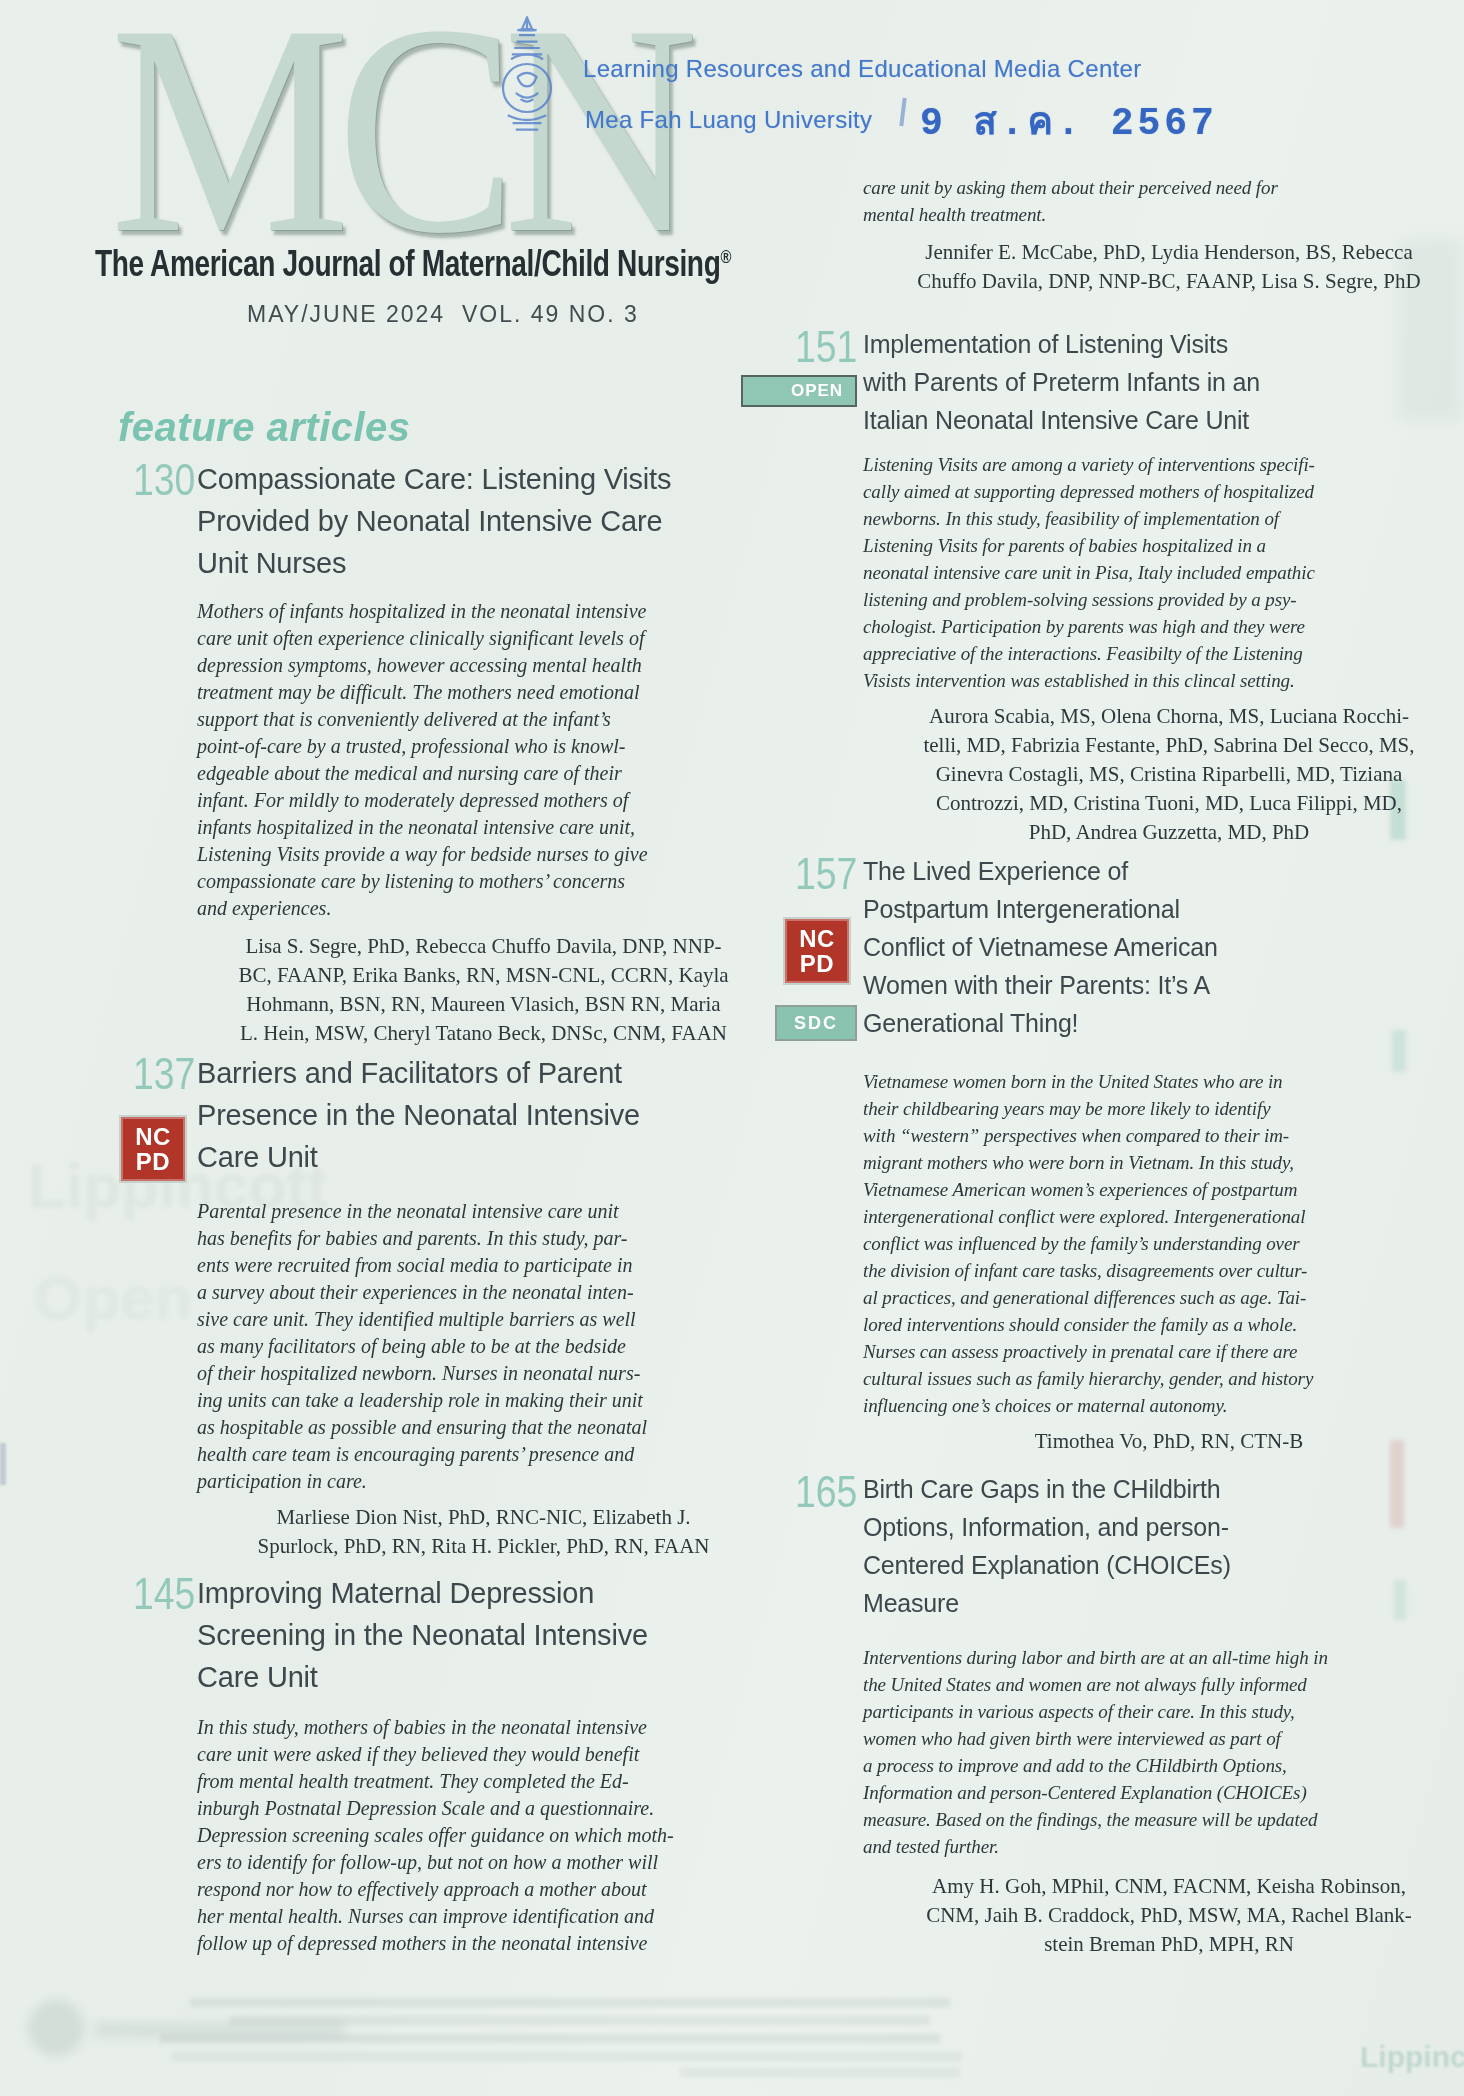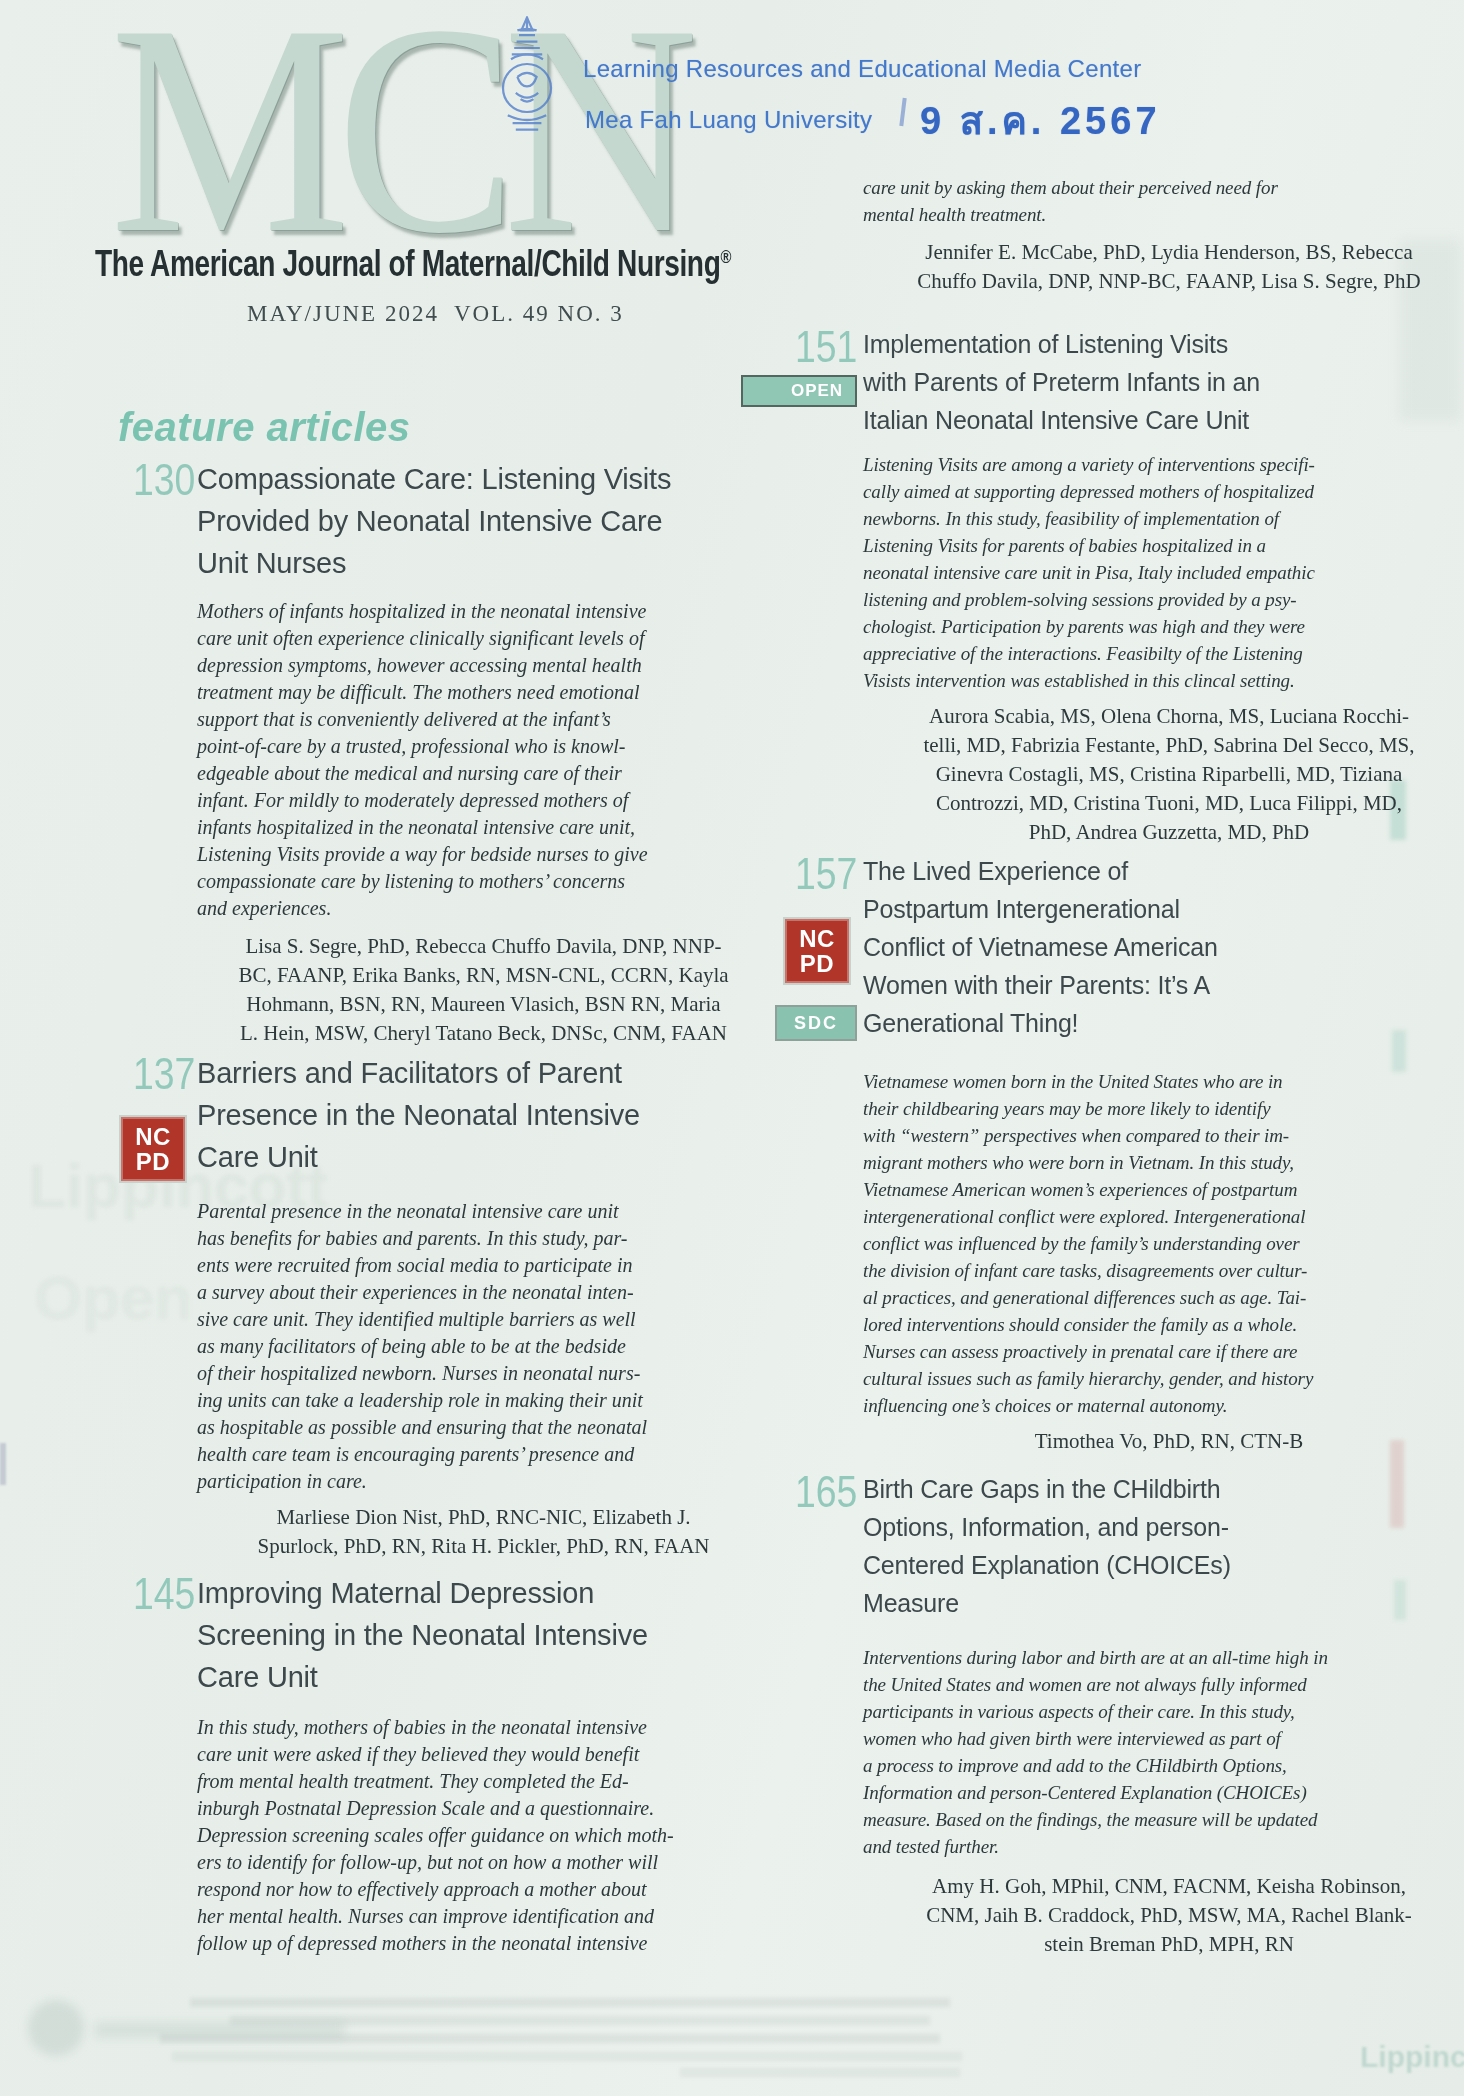--- a/index.html
+++ b/index.html
@@ -18,34 +18,34 @@
     text-shadow: 4px 5px 3px rgba(105,125,118,.5), 1px 1px 0 #acc2ba;
   }
   .journal-title {
     position:absolute; left:95px; top:243px; margin:0;
     font-size:36px; font-weight:700; color:#262f31; white-space:pre;
     transform:scaleX(.78); transform-origin:left top; letter-spacing:-0.5px;
   }
   .journal-title sup { font-size:19px; }
   .issue-line {
     position:absolute; left:247px; top:301px;
-    font-size:23px; letter-spacing:2px; color:#414c4e; white-space:pre;font-family:Liberation Serif, serif;
+    font-size:23px; letter-spacing:2px; color:#414c4e; white-space:pre;
   }
   .feature-heading {
     position:absolute; left:118px; top:372px;
     font-style:italic; font-size:40px; color:#79c3b0; letter-spacing:0.5px;
   }
 
   
   .stamp-line { position:absolute; font-size:24px; color:#4478ca; letter-spacing:0.3px; white-space:pre; text-shadow:0 0 1px rgba(68,120,202,.4); }
   .stamp-l1 { left:583px; top:55px; }
   .stamp-l2 { left:585px; top:106px; }
   .stamp-date {
     position:absolute; left:920px; top:90px;
-    font-family:Liberation Sans, sans-serif; font-weight:700; font-size:38px;
+    font-family:Liberation Mono, monospace; font-weight:700; font-size:38px;
     color:#3566c2; letter-spacing:4px; white-space:pre; text-shadow:0 0 1px rgba(53,102,194,.5);
   }
   .stamp-tick { position:absolute; left:901px; top:98px; width:4px; height:28px; background:rgba(60,100,190,.45); transform:rotate(7deg); }
   .emblem { position:absolute; left:479px; top:16px; opacity:.85; }
 
   
   .col { position:absolute; top:0; }
   .col-left  { left:95px;  width:660px; }
   .col-right { left:755px; width:705px; }
   .article, .cont-block { position:absolute; left:15px; width:100%; }

